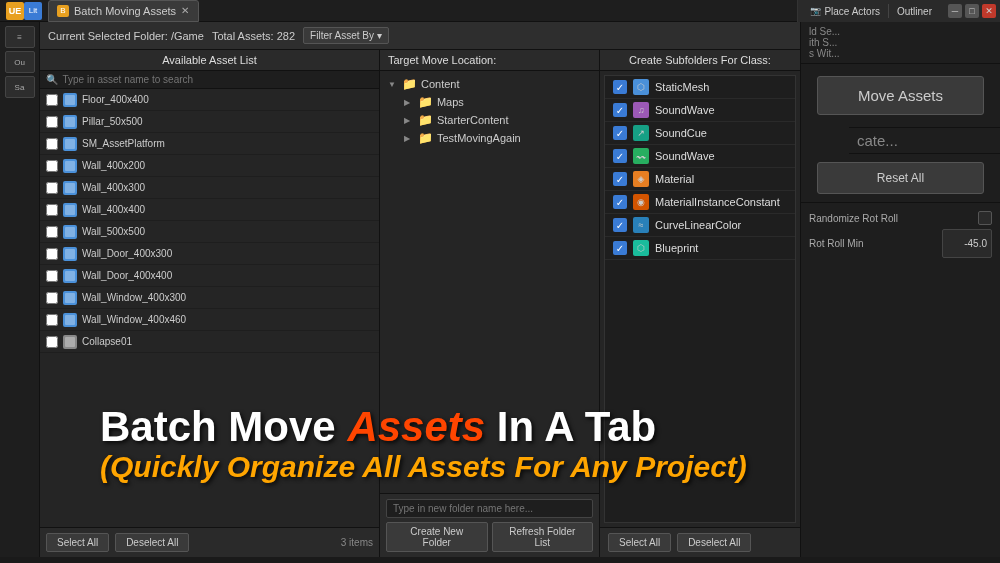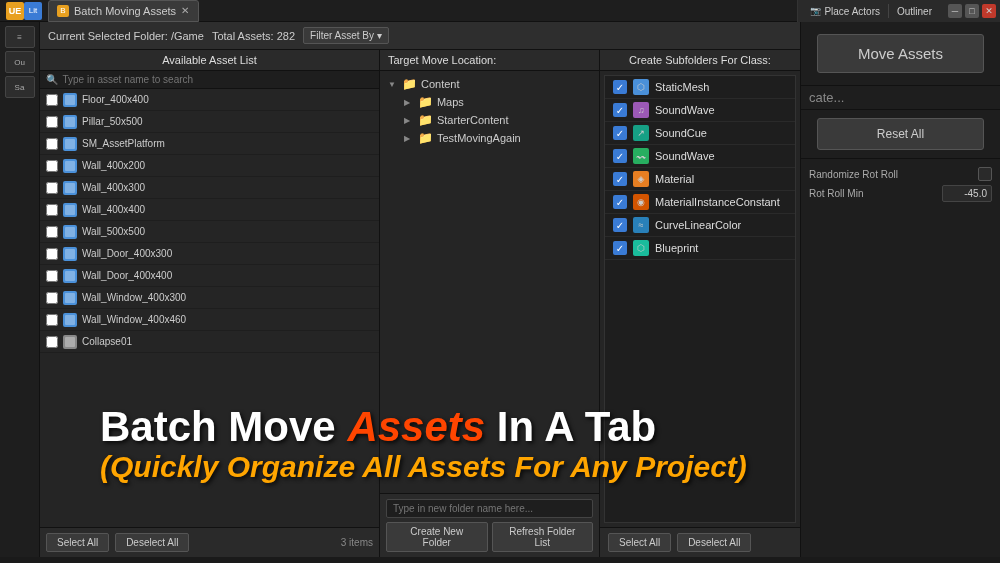--- a/index.html
+++ b/index.html
@@ -313,21 +313,21 @@
       padding: 8px;
       text-align: center;
       color: #ccc;
       font-size: 12px;
       cursor: pointer;
     }
     .rot-input {
       background: #2a2a2a;
       border: 1px solid #444;
       border-radius: 2px;
-      padding: 2px 4px;
+      padding: 8px 4px;
       color: #ccc;
       font-size: 10px;
       width: 50px;
       text-align: right;
     }
     .checkbox-small {
       width: 14px; height: 14px;
       background: #2a2a2a;
       border: 1px solid #555;
       border-radius: 2px;
@@ -642,22 +642,27 @@
         <div class="class-footer">
           <button class="footer-btn">Select All</button>
           <button class="footer-btn">Deselect All</button>
         </div>
       </div>
 
     </div>
   </div>
 
   <div class="right-panel">
+    <div style="padding:4px 8px;font-size:10px;color:#888;border-bottom:1px solid #111;">
+      <div>ld Se...</div>
+      <div>ith S...</div>
+      <div>s Wit...</div>
+    </div>
     <div class="move-assets-btn">Move Assets</div>
-    <div style="padding:4px 8px;font-size:13px;color:#888;border-top:1px solid #111;border-bottom:1px solid #111;">
+    <div style="padding:4px 8px;font-size:15px;color:#888;border-top:1px solid #111;border-bottom:1px solid #111;margin-left:48px;">
       <div>cate...</div>
     </div>
     <div class="reset-all-btn">Reset All</div>
     <div style="flex:1;padding:6px 8px;border-top:1px solid #111;">
       <div style="display:flex;align-items:center;justify-content:space-between;padding:2px 0;">
         <span style="font-size:10px;color:#aaa;">Randomize Rot Roll</span>
         <div class="checkbox-small"></div>
       </div>
       <div style="display:flex;align-items:center;justify-content:space-between;padding:2px 0;">
         <span style="font-size:10px;color:#aaa;">Rot Roll Min</span>

